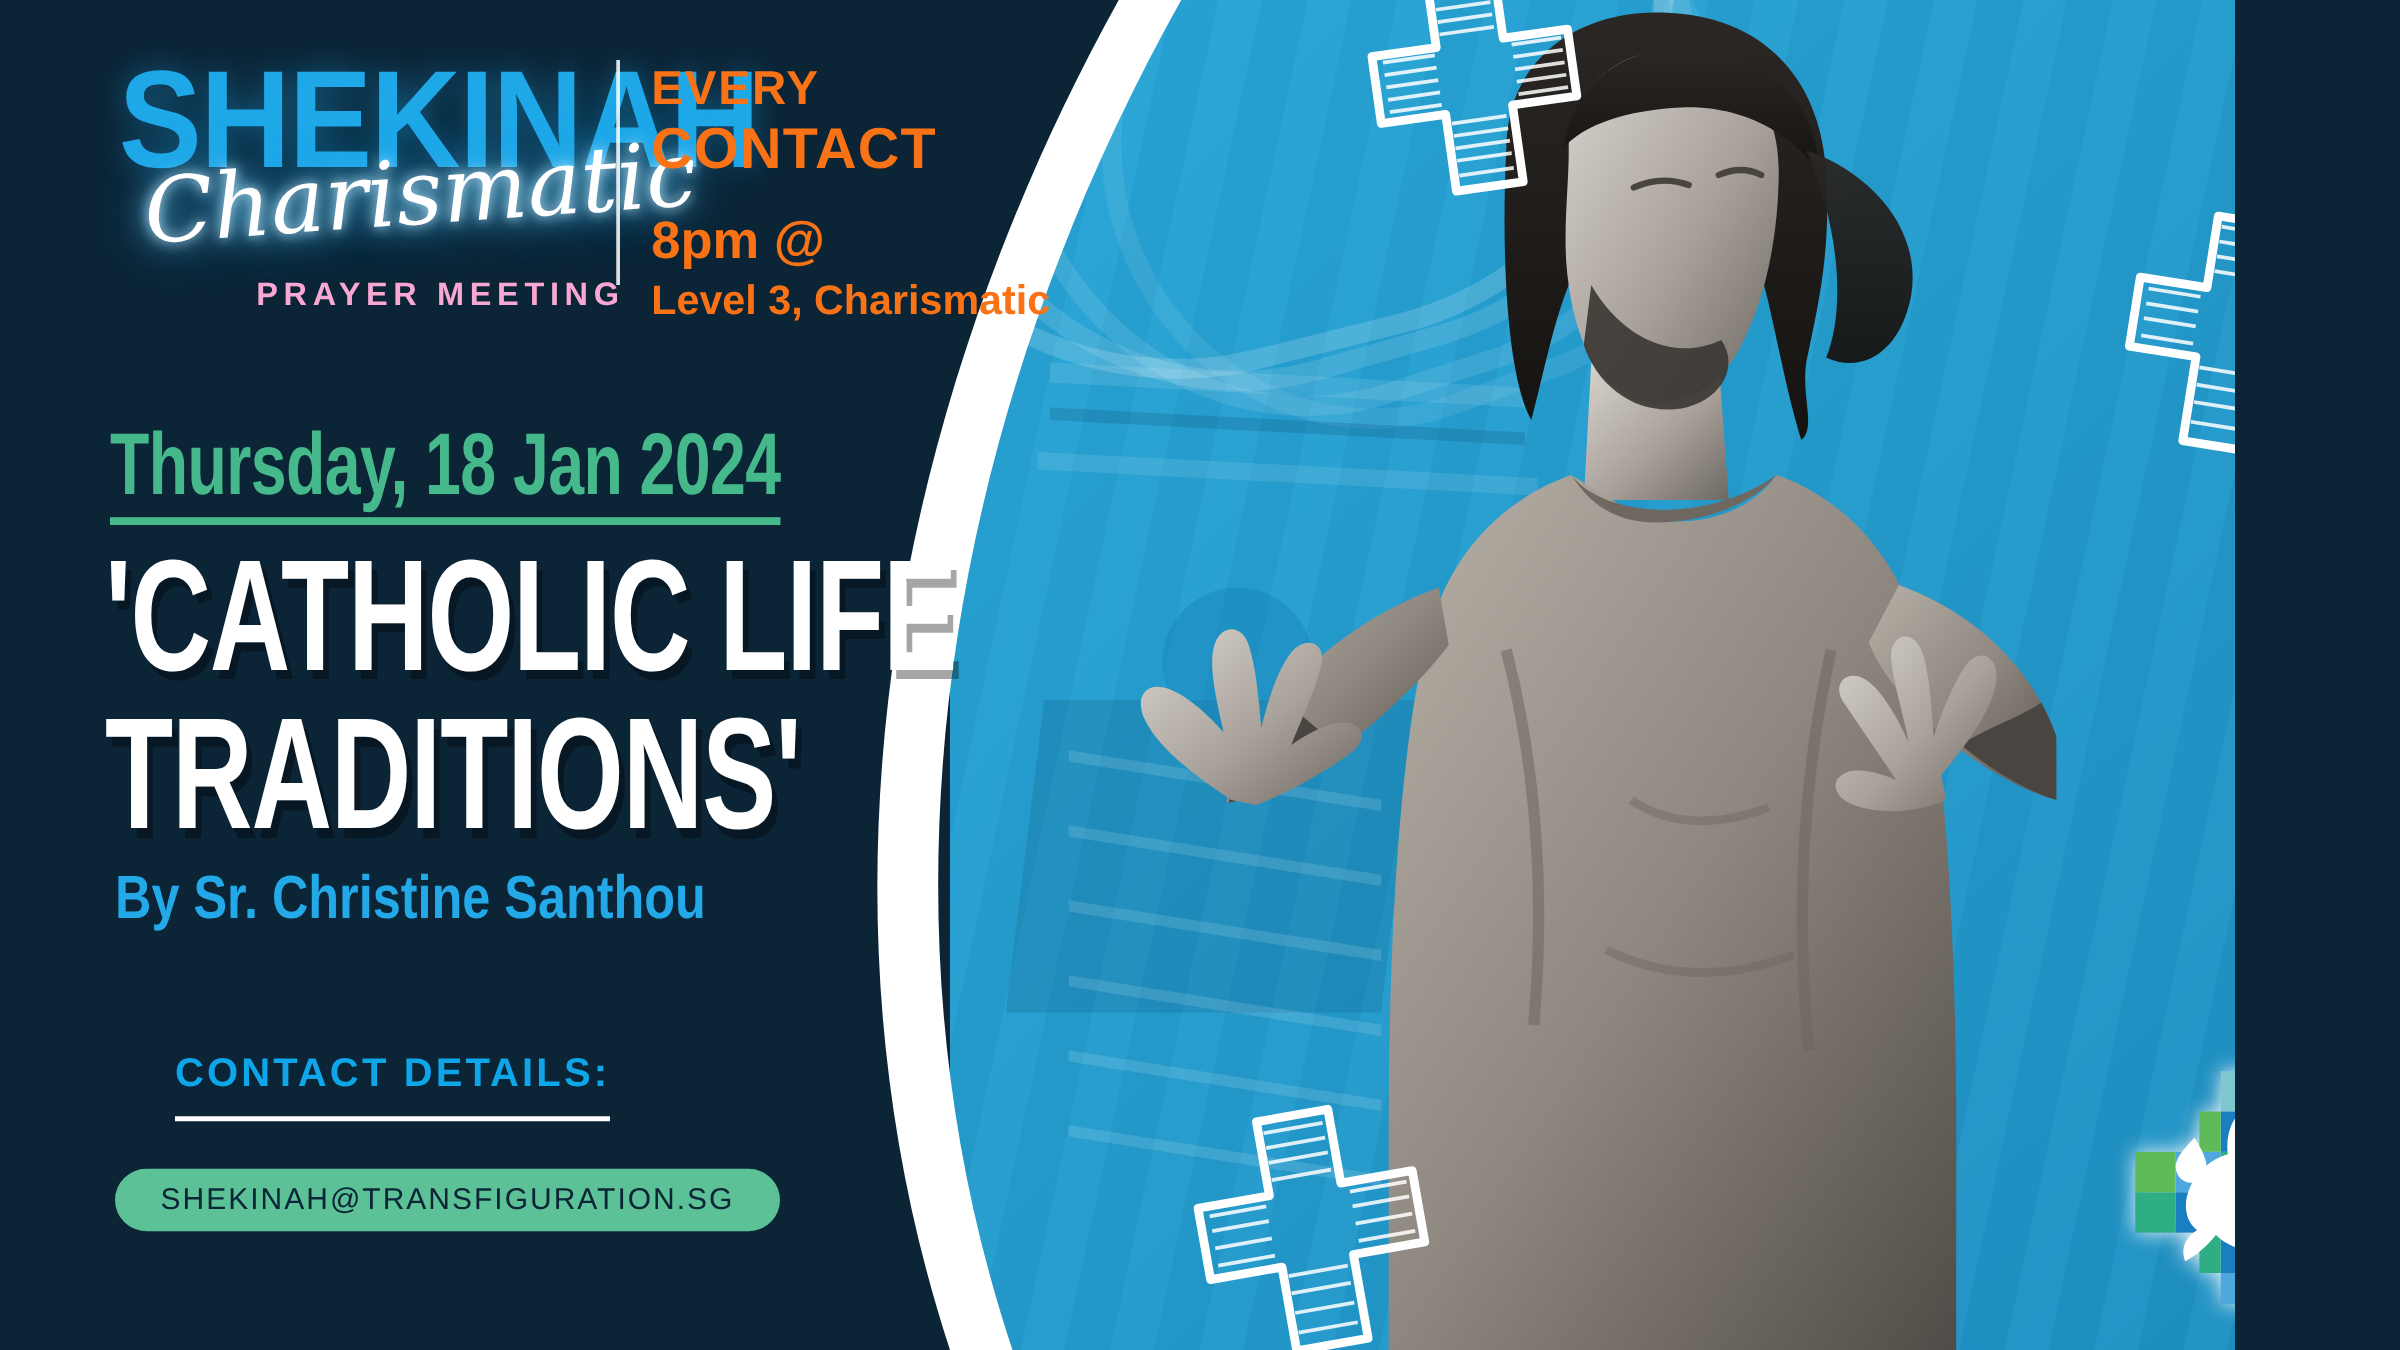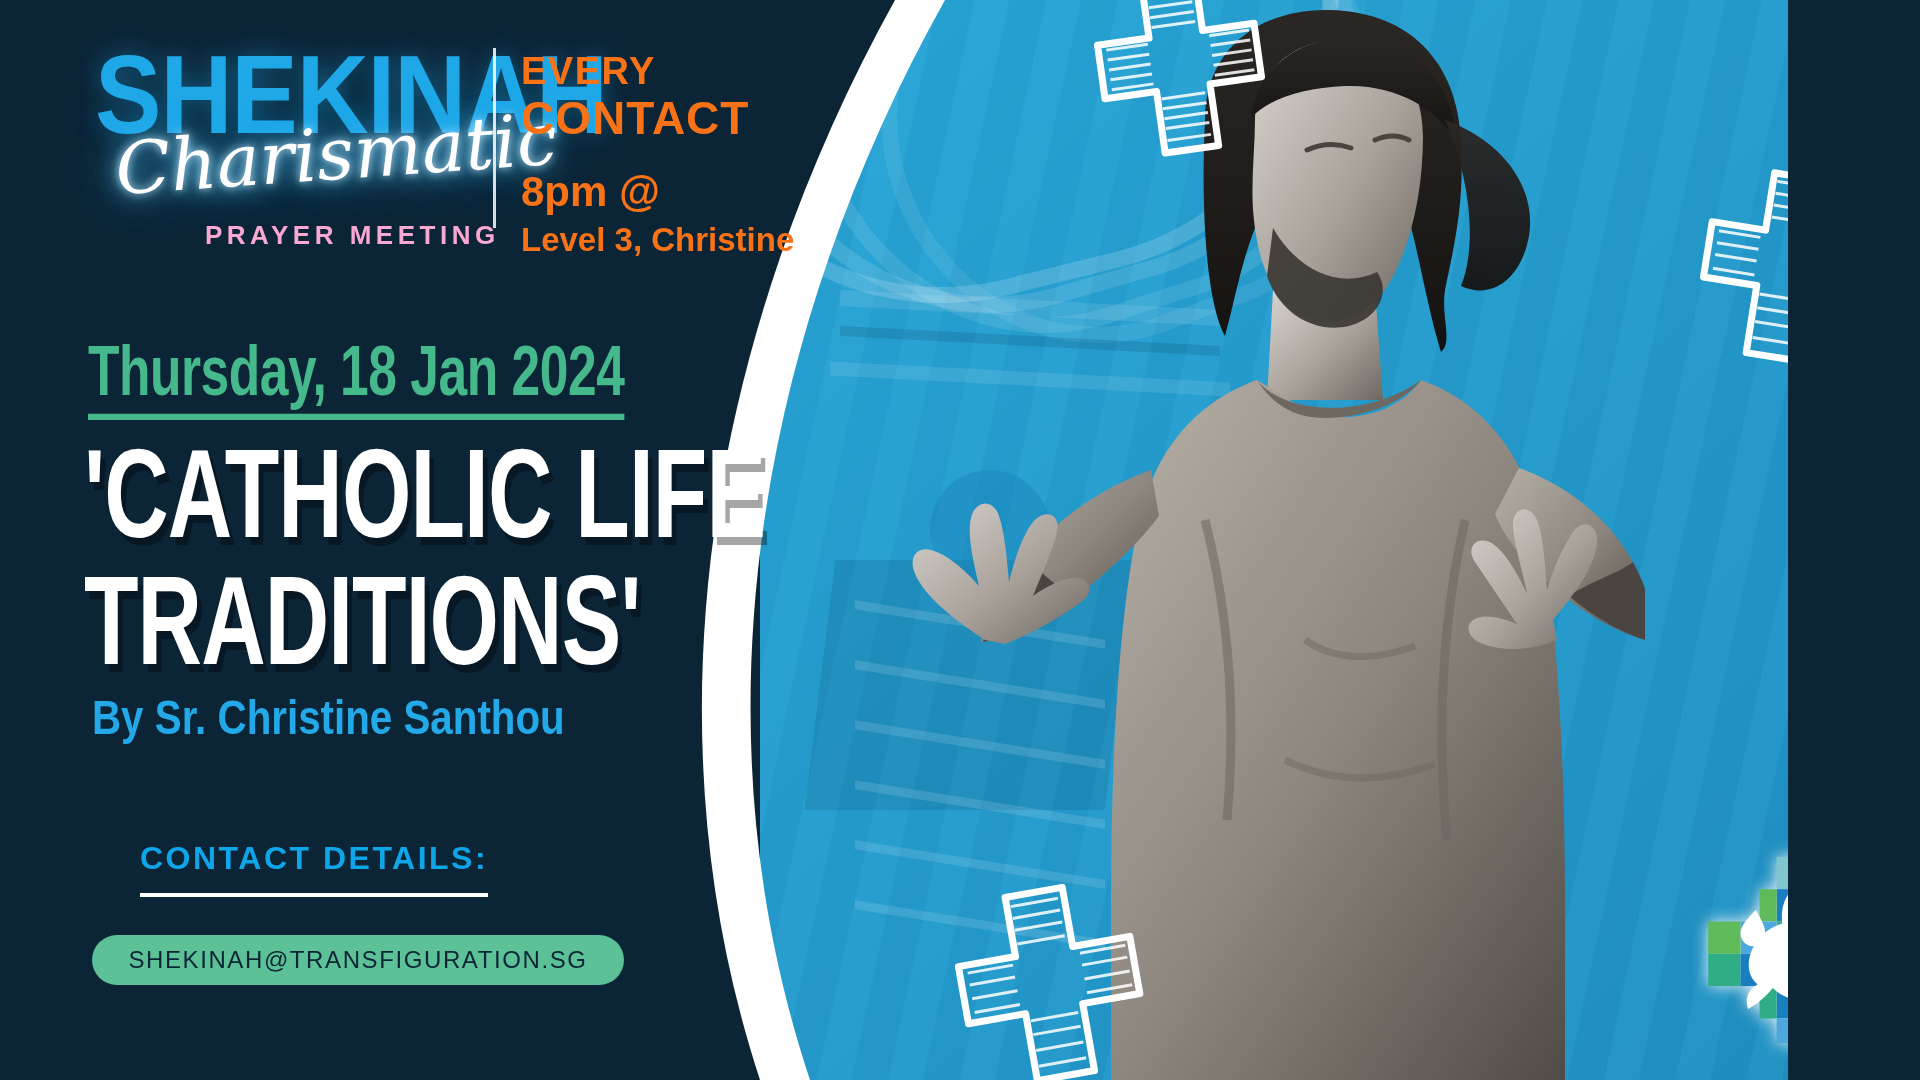--- a/index.html
+++ b/index.html
@@ -322,21 +322,21 @@
       <div class="logo-script">Charismatic</div>
       <div class="logo-sub">PRAYER MEETING</div>
     </div>
 
     <div class="divider"></div>
 
     <div class="when">
       <div class="l1">EVERY</div>
       <div class="l2">CONTACT</div>
       <div class="l3">8pm @</div>
-      <div class="l4">Level 3, Christine</div>
+      <div class="l4">Level 3, Charismatic</div>
     </div>
 
     <div class="event-date">Thursday, 18 Jan 2024</div>
 
     <div class="event-title">
       <span class="tline">'CATHOLIC LIFE</span>
       <span class="tline">TRADITIONS'</span>
     </div>
 
     <div class="speaker">By Sr. Christine Santhou</div>

